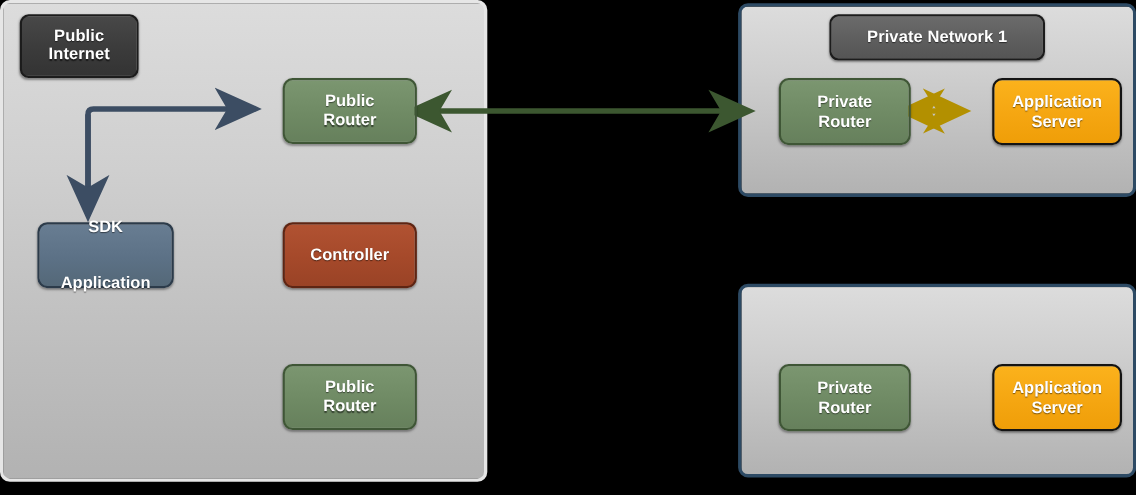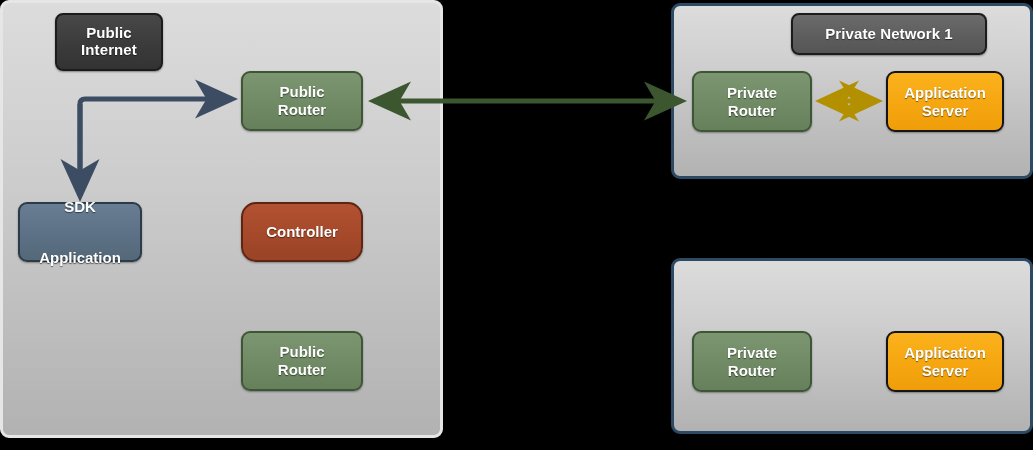--- a/index.html
+++ b/index.html
@@ -39,21 +39,20 @@
     align-items: center;
     justify-content: center;
     text-align: center;
     color: #ffffff;
     font-weight: bold;
     font-size: 15px;
     line-height: 1.12;
     border-radius: 8px;
     letter-spacing: 0.1px;
     text-shadow: 0 1px 1px rgba(0,0,0,0.55);
-    margin-left: 37px;
   }
   .chip.dark {
     background: linear-gradient(180deg, #484848 0%, #3b3b3b 55%, #333333 100%);
     border: 2px solid #1c1c1c;
     box-shadow: 0 1px 2px rgba(0,0,0,0.4);
   }
   .chip.gray {
     background: linear-gradient(180deg, #6b6b6b 0%, #5e5e5e 55%, #555555 100%);
     border: 2px solid #1c1c1c;
     box-shadow: 0 1px 2px rgba(0,0,0,0.4);
@@ -67,20 +66,21 @@
     flex-direction: column;
     align-items: center;
     justify-content: center;
     text-align: center;
     color: #ffffff;
     font-weight: bold;
     font-size: 15px;
     line-height: 1.18;
     border-radius: 9px;
     text-shadow: 0 1px 1px rgba(0,0,0,0.5);
+    margin-left: 16px;
   }
   .node .ln { display: block; }
 
   .node.green {
     background: linear-gradient(180deg, #7b9670 0%, #6f8a64 55%, #66805c 100%);
     border: 2px solid #3f5636;
     box-shadow: 0 1px 2px rgba(0,0,0,0.35);
   }
   .node.rust {
     background: linear-gradient(180deg, #b15232 0%, #a5492a 55%, #9a4326 100%);
@@ -158,21 +158,21 @@
   <div class="node green" style="left:241px; top:71px; width:122px; height:60px;">
     <span class="ln">Public</span>
     <span class="ln">Router</span>
   </div>
 
   <div class="node slate" style="left:18px; top:202px; width:124px; height:60px;gap:33px;">
     <span class="ln">SDK</span>
     <span class="ln">Application</span>
   </div>
 
-  <div class="node rust" style="left:241px; top:202px; width:122px; height:60px;border-radius:15px;">
+  <div class="node rust" style="left:241px; top:202px; width:122px; height:60px;">
     <span class="ln">Controller</span>
   </div>
 
   <div class="node green" style="left:241px; top:331px; width:122px; height:60px;">
     <span class="ln">Public</span>
     <span class="ln">Router</span>
   </div>
 
   <div class="node green" style="left:692px; top:71px; width:120px; height:61px;">
     <span class="ln">Private</span>

